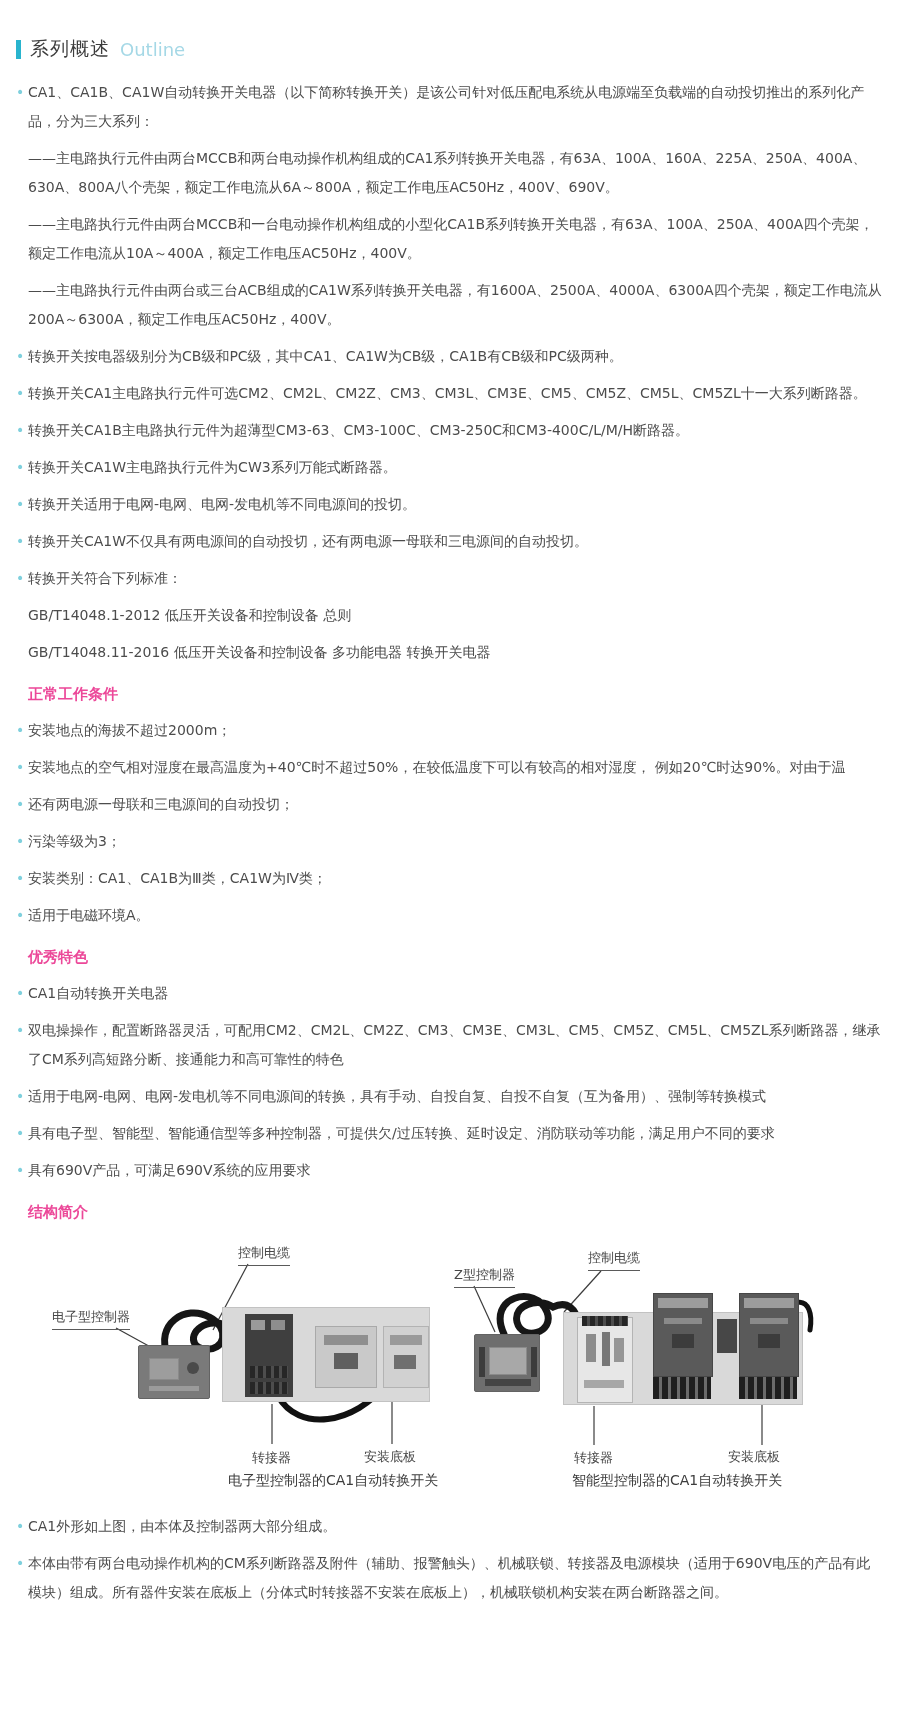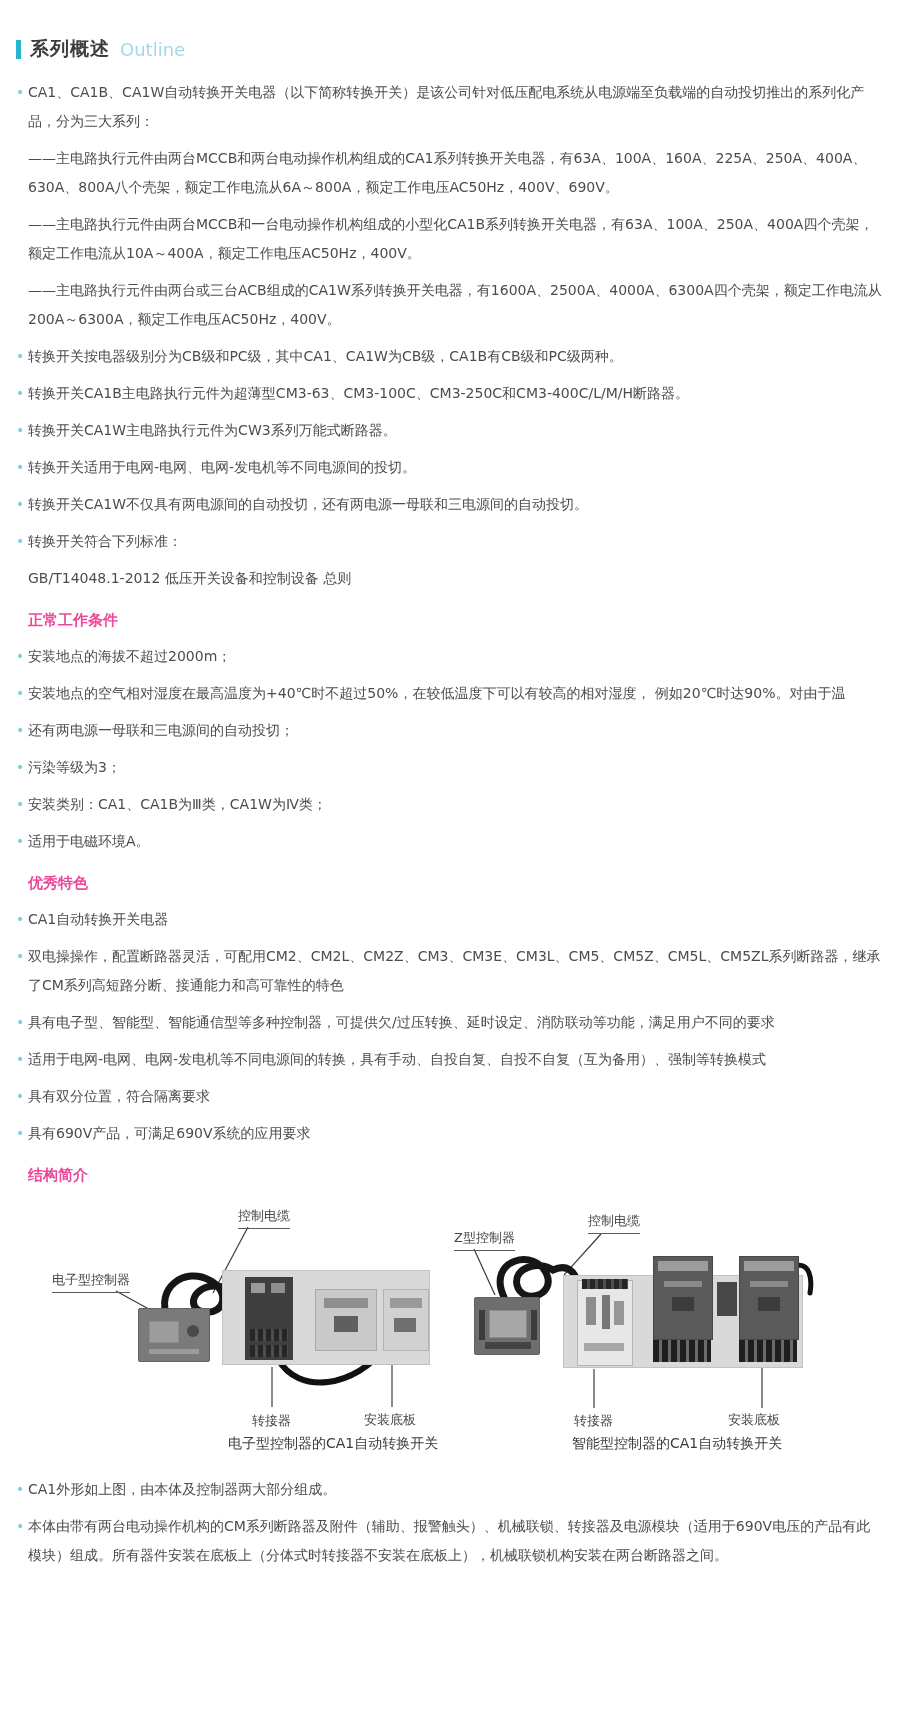--- a/index.html
+++ b/index.html
@@ -7,21 +7,21 @@
     width:900px; min-height:1735px;
     font-family:"DejaVu Sans","Liberation Sans",sans-serif;
     color:#4c4c4c;
     position:relative;
   }
   .content { padding:30px 16px 0 16px; }
 
   
   .sec-title { display:flex; align-items:center; margin:6px 0 16px 0; }
   .bar { width:5px; height:19px; background:#29b4ce; margin-right:9px; }
-  .cn { font-size:19px; color:#3d3d3d; letter-spacing:1px;font-weight:bold; }
+  .cn { font-size:19px; color:#3d3d3d; letter-spacing:1px; }
   .en { font-size:18px; color:#a5d8e6; margin-left:10px; }
 
   
   .li {
     position:relative;
     padding-left:12px;
     font-size:14px;
     line-height:29px;
     margin:8px 0;
     color:#4c4c4c;
@@ -75,41 +75,42 @@
     <span class="bar"></span>
     <span class="cn">系列概述</span>
     <span class="en">Outline</span>
   </div>
 
   <p class="li b">CA1、CA1B、CA1W自动转换开关电器（以下简称转换开关）是该公司针对低压配电系统从电源端至负载端的自动投切推出的系列化产品，分为三大系列：</p>
   <p class="li">——主电路执行元件由两台MCCB和两台电动操作机构组成的CA1系列转换开关电器，有63A、100A、160A、225A、250A、400A、630A、800A八个壳架，额定工作电流从6A～800A，额定工作电压AC50Hz，400V、690V。</p>
   <p class="li">——主电路执行元件由两台MCCB和一台电动操作机构组成的小型化CA1B系列转换开关电器，有63A、100A、250A、400A四个壳架，额定工作电流从10A～400A，额定工作电压AC50Hz，400V。</p>
   <p class="li">——主电路执行元件由两台或三台ACB组成的CA1W系列转换开关电器，有1600A、2500A、4000A、6300A四个壳架，额定工作电流从200A～6300A，额定工作电压AC50Hz，400V。</p>
   <p class="li b">转换开关按电器级别分为CB级和PC级，其中CA1、CA1W为CB级，CA1B有CB级和PC级两种。</p>
+  <p class="li b">转换开关CA1主电路执行元件可选CM2、CM2L、CM2Z、CM3、CM3L、CM3E、CM5、CM5Z、CM5L、CM5ZL十一大系列断路器。</p>
   <p class="li b">转换开关CA1B主电路执行元件为超薄型CM3-63、CM3-100C、CM3-250C和CM3-400C/L/M/H断路器。</p>
   <p class="li b">转换开关CA1W主电路执行元件为CW3系列万能式断路器。</p>
   <p class="li b">转换开关适用于电网-电网、电网-发电机等不同电源间的投切。</p>
   <p class="li b">转换开关CA1W不仅具有两电源间的自动投切，还有两电源一母联和三电源间的自动投切。</p>
   <p class="li b">转换开关符合下列标准：</p>
   <p class="li">GB/T14048.1-2012 低压开关设备和控制设备 总则</p>
+  <p class="li">GB/T14048.11-2016 低压开关设备和控制设备 多功能电器 转换开关电器</p>
 
   <div class="sub">正常工作条件</div>
   <p class="li b">安装地点的海拔不超过2000m；</p>
   <p class="li b">安装地点的空气相对湿度在最高温度为+40℃时不超过50%，在较低温度下可以有较高的相对湿度， 例如20℃时达90%。对由于温</p>
   <p class="li b">还有两电源一母联和三电源间的自动投切；</p>
   <p class="li b">污染等级为3；</p>
   <p class="li b">安装类别：CA1、CA1B为Ⅲ类，CA1W为Ⅳ类；</p>
   <p class="li b">适用于电磁环境A。</p>
 
   <div class="sub">优秀特色</div>
   <p class="li b">CA1自动转换开关电器</p>
   <p class="li b">双电操操作，配置断路器灵活，可配用CM2、CM2L、CM2Z、CM3、CM3E、CM3L、CM5、CM5Z、CM5L、CM5ZL系列断路器，继承了CM系列高短路分断、接通能力和高可靠性的特色</p>
+  <p class="li b">适用于电网-电网、电网-发电机等不同电源间的转换，具有手动、自投自复、自投不自复（互为备用）、强制等转换模式</p>
   <p class="li b">具有电子型、智能型、智能通信型等多种控制器，可提供欠/过压转换、延时设定、消防联动等功能，满足用户不同的要求</p>
-  <p class="li b">适用于电网-电网、电网-发电机等不同电源间的转换，具有手动、自投自复、自投不自复（互为备用）、强制等转换模式</p>
-  <p class="li b">具有双分位置，符合隔离要求</p>
   <p class="li b">具有690V产品，可满足690V系统的应用要求</p>
 
   <div class="sub">结构简介</div>
 
   <div class="figure">
 
     <svg class="leads" viewBox="0 0 900 268">
 
       <line x1="232" y1="30" x2="197" y2="96" stroke="#3c3c3c" stroke-width="1.2"></line>
       <line x1="100" y1="94" x2="140" y2="116" stroke="#3c3c3c" stroke-width="1.2"></line>

